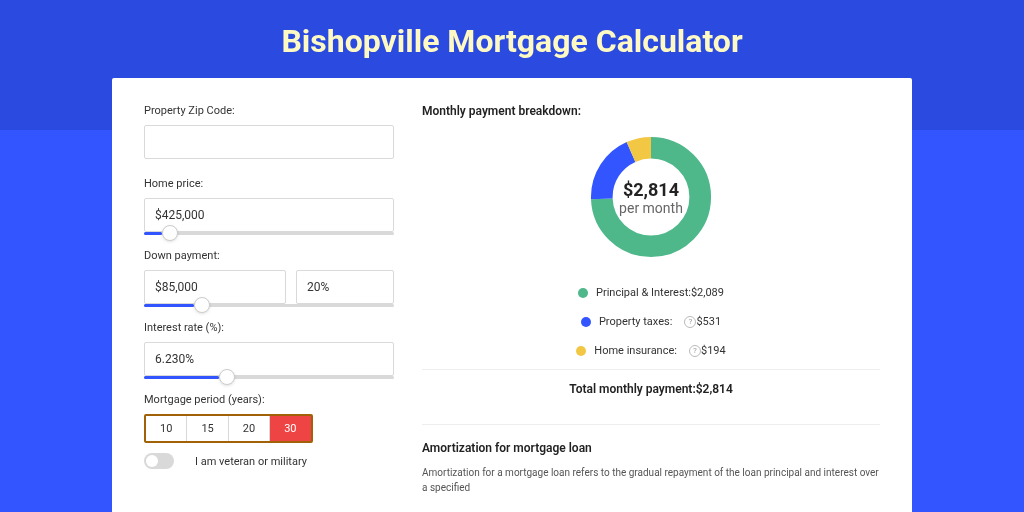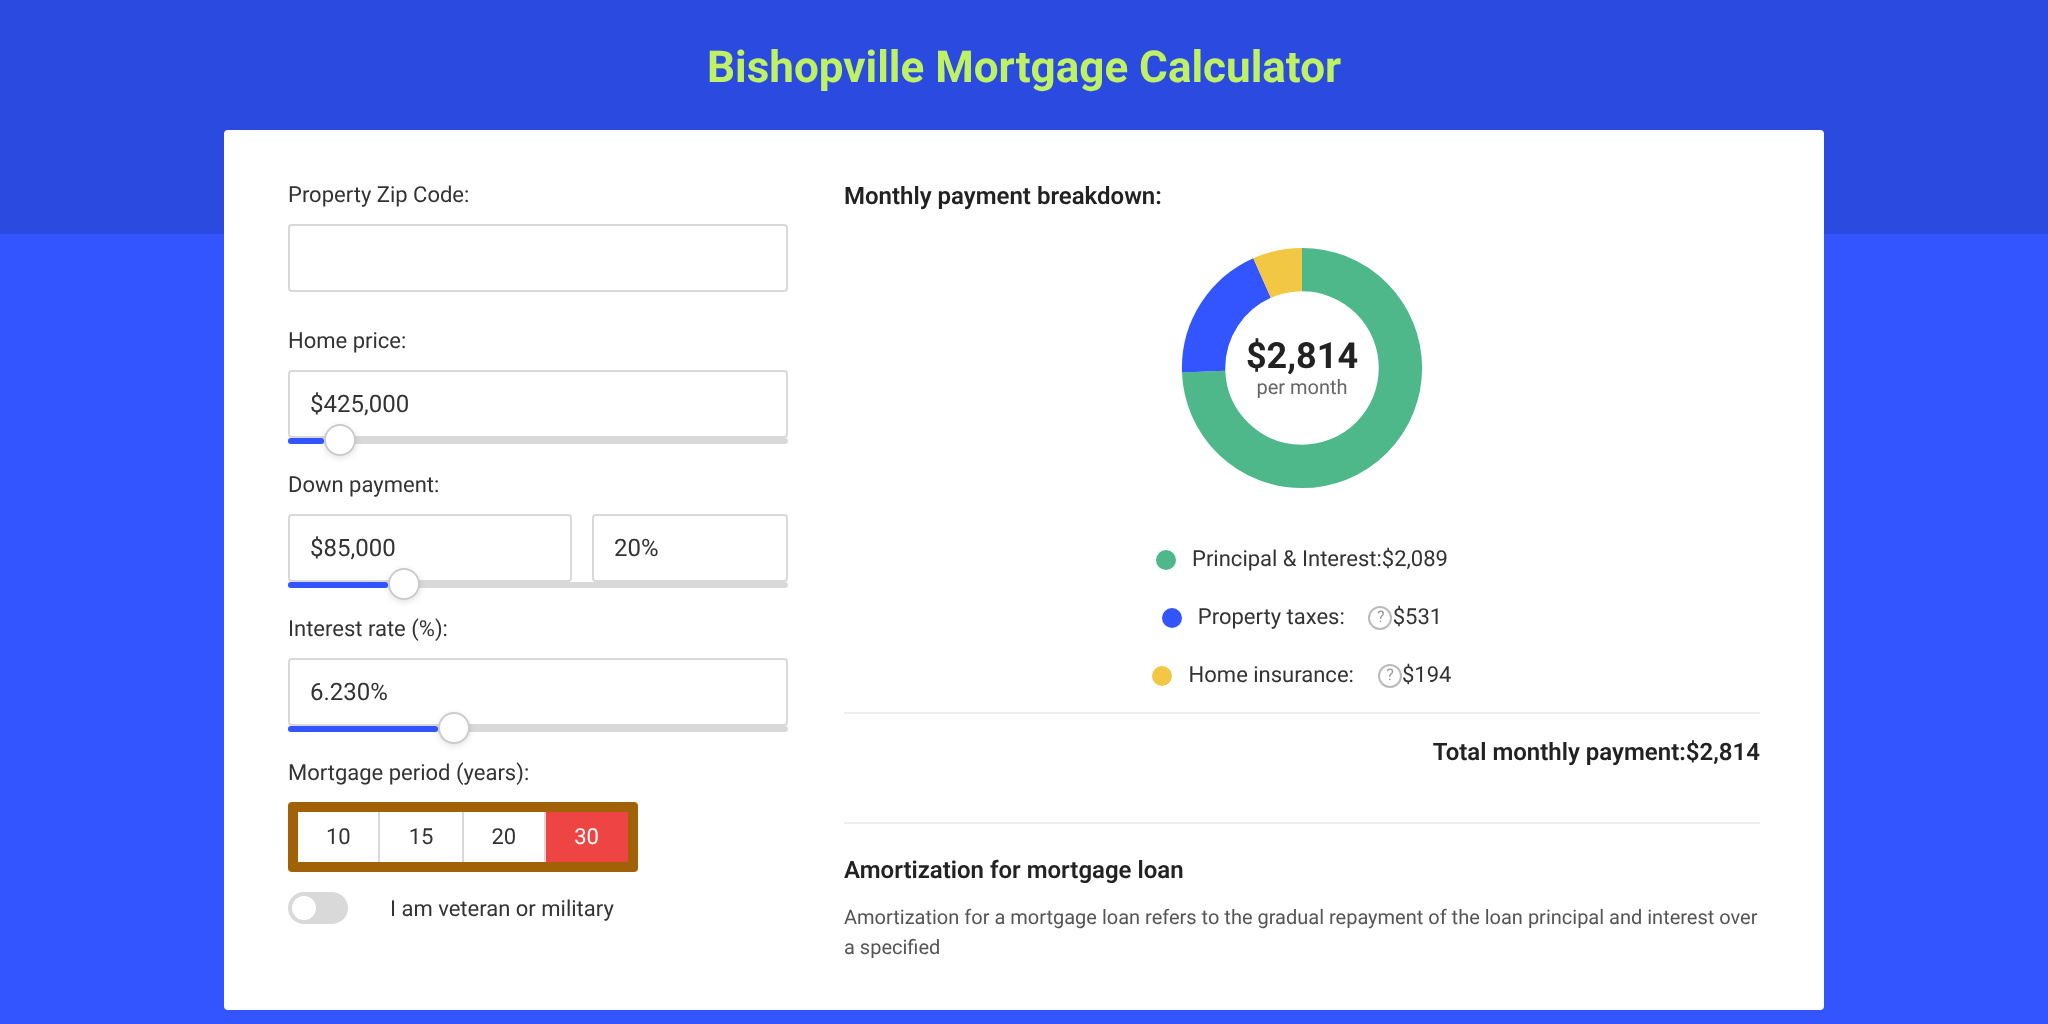--- a/index.html
+++ b/index.html
@@ -1,54 +1,54 @@
 <!DOCTYPE html>
 <html><head>
 <meta charset="utf-8">
 <style>
   *{box-sizing:border-box;margin:0;padding:0;font-family:-apple-system,BlinkMacSystemFont,"Segoe UI",Roboto,Helvetica,Arial,sans-serif}
   body{background:#3355ff;width:1024px;height:512px;overflow:hidden}
   .header{background:#2b4be0;padding:22px 0 70px;text-align:center}
-  .header h1{color:#bef264;font-size:22px;font-weight:700}
+  .header h1{color:#fef9c3;font-size:32px;font-weight:700}
   .card{background:#fff;margin:-52px 112px 0;border-radius:2px;padding:26px 32px 0;display:flex;gap:28px;height:440px;overflow:hidden}
   .left{width:250px;flex-shrink:0}
   .right{flex:1}
   .field-label{font-size:11px;color:#333;margin-bottom:8px;display:block}
   .text-input{width:100%;height:34px;border:1px solid #d9d9d9;border-radius:2px;padding:16px 10px;font-size:12px;color:#333}
   .field{margin-bottom:18px}
   .field-with-slider{margin-bottom:14px;position:relative}
   .slider-track{height:3px;background:#d9d9d9;border-radius:2px;margin-top:0;position:relative}
   .slider-fill{height:100%;background:#3355ff;border-radius:2px;position:absolute;left:0;top:0}
   .slider-handle{width:16px;height:16px;background:#fff;border:1px solid #ccc;border-radius:50%;position:absolute;top:-7px;box-shadow:0 1px 3px rgba(0,0,0,.12)}
   .down-row{display:flex;gap:10px}
   .down-row .amt{flex:1}
   .down-row .pct{width:98px}
-  .period-row{display:flex;gap:0;border:5px solid #a16207;border-radius:2px;overflow:hidden;width:max-content}
+  .period-row{display:flex;gap:0;border:2px solid #a16207;border-radius:2px;overflow:hidden;width:max-content}
   .period-btn{padding:6px 14px;font-size:11px;color:#333;background:#fff;border:none;border-right:1px solid #d9d9d9;cursor:pointer}
   .period-btn:last-child{border-right:none}
   .period-btn.active{background:#ef4444;color:#fff}
   .toggle-row{display:flex;align-items:center;gap:21px;}
   .toggle{width:30px;height:16px;background:#d9d9d9;border-radius:8px;position:relative}
   .toggle-knob{width:12px;height:12px;background:#fff;border-radius:50%;position:absolute;top:2px;left:2px}
   .toggle-label{font-size:11px;color:#333}
   .section-title{font-size:12px;font-weight:600;color:#222;margin-bottom:14px}
   .donut-wrap{display:flex;justify-content:center;margin:6px 0 16px}
   .donut{width:130px;height:130px;position:relative}
   .donut svg{width:100%;height:100%;transform:rotate(-90deg)}
   .donut-center{position:absolute;inset:0;display:flex;flex-direction:column;align-items:center;justify-content:center}
   .donut-amount{font-size:18px;font-weight:700;color:#222}
-  .donut-sub{font-size:10px;color:#666}
+  .donut-sub{font-size:14px;color:#666}
   .legend-row{display:flex;align-items:center;justify-content:center;padding:8px 0;font-size:11px;color:#333}
   .legend-left{display:flex;align-items:center;gap:8px}
   .dot{width:10px;height:10px;border-radius:50%;flex-shrink:0}
   .dot.green{background:#4eb88a}
   .dot.blue{background:#3355ff}
   .dot.yellow{background:#f2c744}
   .info-icon{width:12px;height:12px;border:1px solid #bbb;border-radius:50%;font-size:8px;display:inline-flex;align-items:center;justify-content:center;color:#999;margin-left:4px}
-  .total-row{display:flex;justify-content:flex-end;padding:12px 0 8px;border-top:1px solid #eee;margin-top:4px;font-size:12px;font-weight:600;color:#222}
+  .total-row{display:flex;justify-content:center;padding:12px 0 8px;border-top:1px solid #eee;margin-top:4px;font-size:12px;font-weight:600;color:#222}
   .amort{border-top:1px solid #eee;margin-top:20px;padding-top:16px}
   .amort-title{font-size:12px;font-weight:600;color:#222;margin-bottom:10px}
   .amort-text{font-size:10px;color:#555;line-height:1.5}
 </style>
 </head>
 <body>
 
 <div class="header">
   <h1>Bishopville Mortgage Calculator</h1>
 </div>

